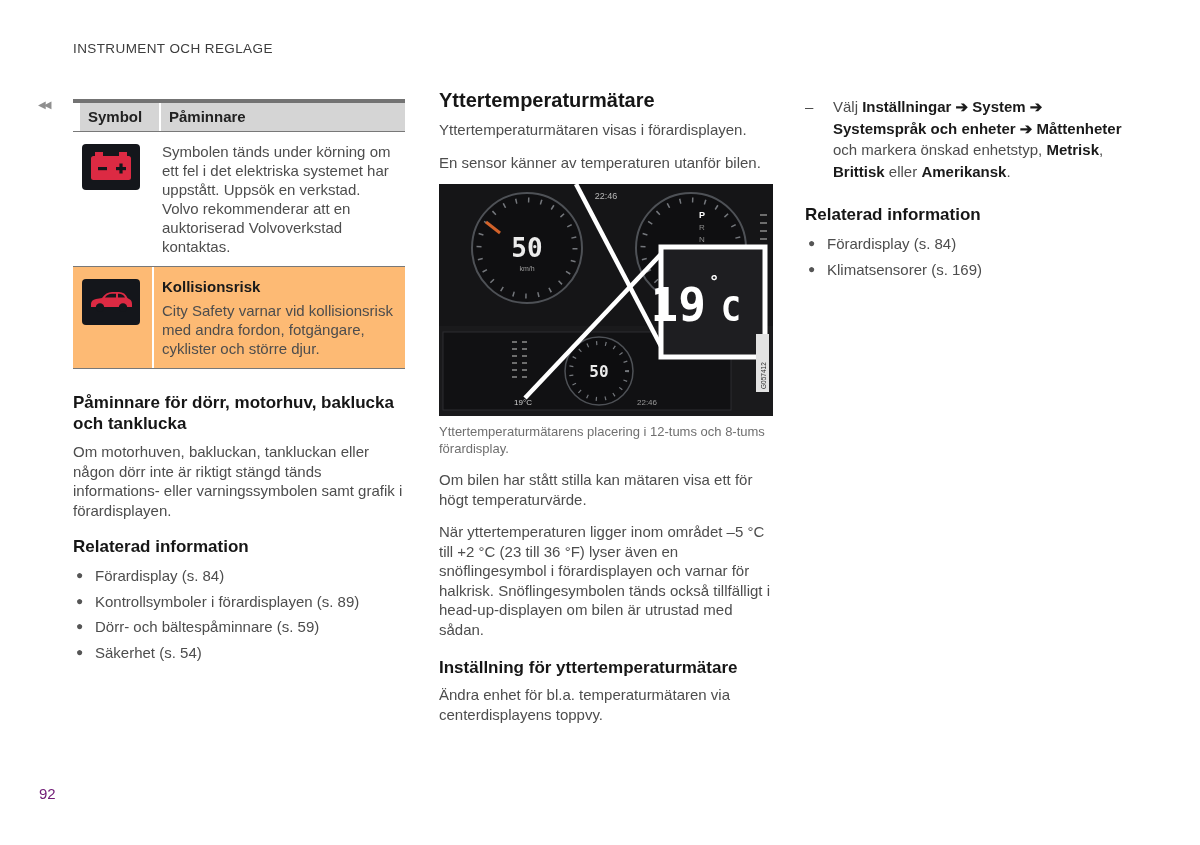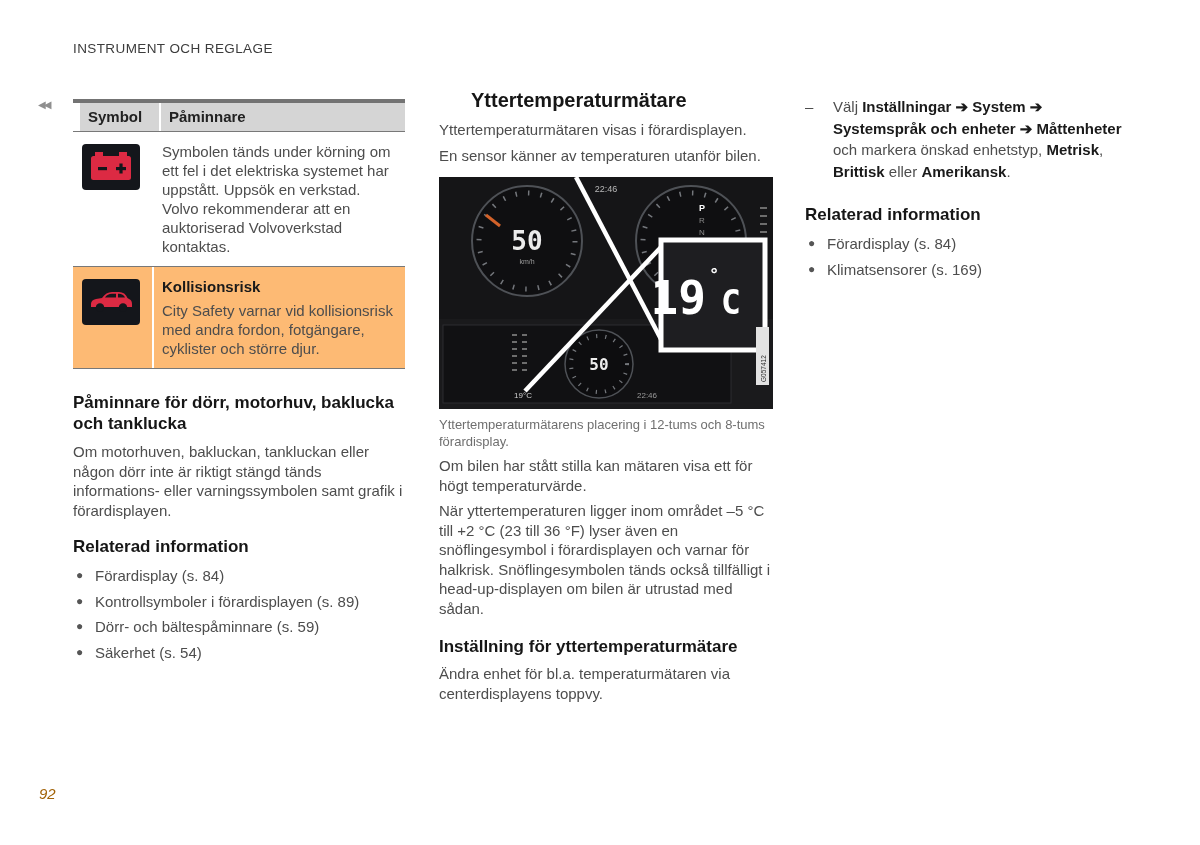--- a/index.html
+++ b/index.html
@@ -32,35 +32,33 @@
     font-size: 10px;
     color: #8f8f8f;
     letter-spacing: -2px;
   }
 
   .page-number {
     position: absolute;
     left: 34px;
     top: 785px;
     font-size: 15px;
-    color: #a16207;
-    font-style: italic;
+    color: #701a75;
   }
 
   .col { position: absolute; font-size: 15px; line-height: 19.5px; }
   .col-left  { left: 68px;  top: 99px; width: 332px; }
   .col-mid   { left: 434px; top: 88px; width: 334px; }
   .col-right { left: 800px; top: 96px; width: 334px; }
 
   h1.main-title {
     font-size: 20px;
     line-height: 24px;
     color: #161616;
     font-weight: bold;
-    margin-left: 32px;
   }
   h3.sec-heading {
     font-size: 17px;
     line-height: 21px;
     color: #161616;
     font-weight: bold;
   }
 
   
   .symtable { width: 332px; font-size: 15px; line-height: 19px; }
@@ -109,21 +107,21 @@
   ul.related-list .blt {
     width: 22px;
     flex: none;
     color: #555;
     font-size: 12px;
     padding-left: 3px;
   }
 
   
   .intro-line { margin-top: 8px; }
-  .para { margin-top: 6px; }
+  .para { margin-top: 13px; }
   figure.cluster-figure { margin-top: 12px; }
   figure.cluster-figure svg { display: block; }
   figcaption.figure-caption {
     margin-top: 7px;
     font-size: 13px;
     line-height: 17px;
     color: #6f6f6f;
   }
   h3.setting-heading { margin-top: 18px; }
   .setting-body { margin-top: 7px; }

